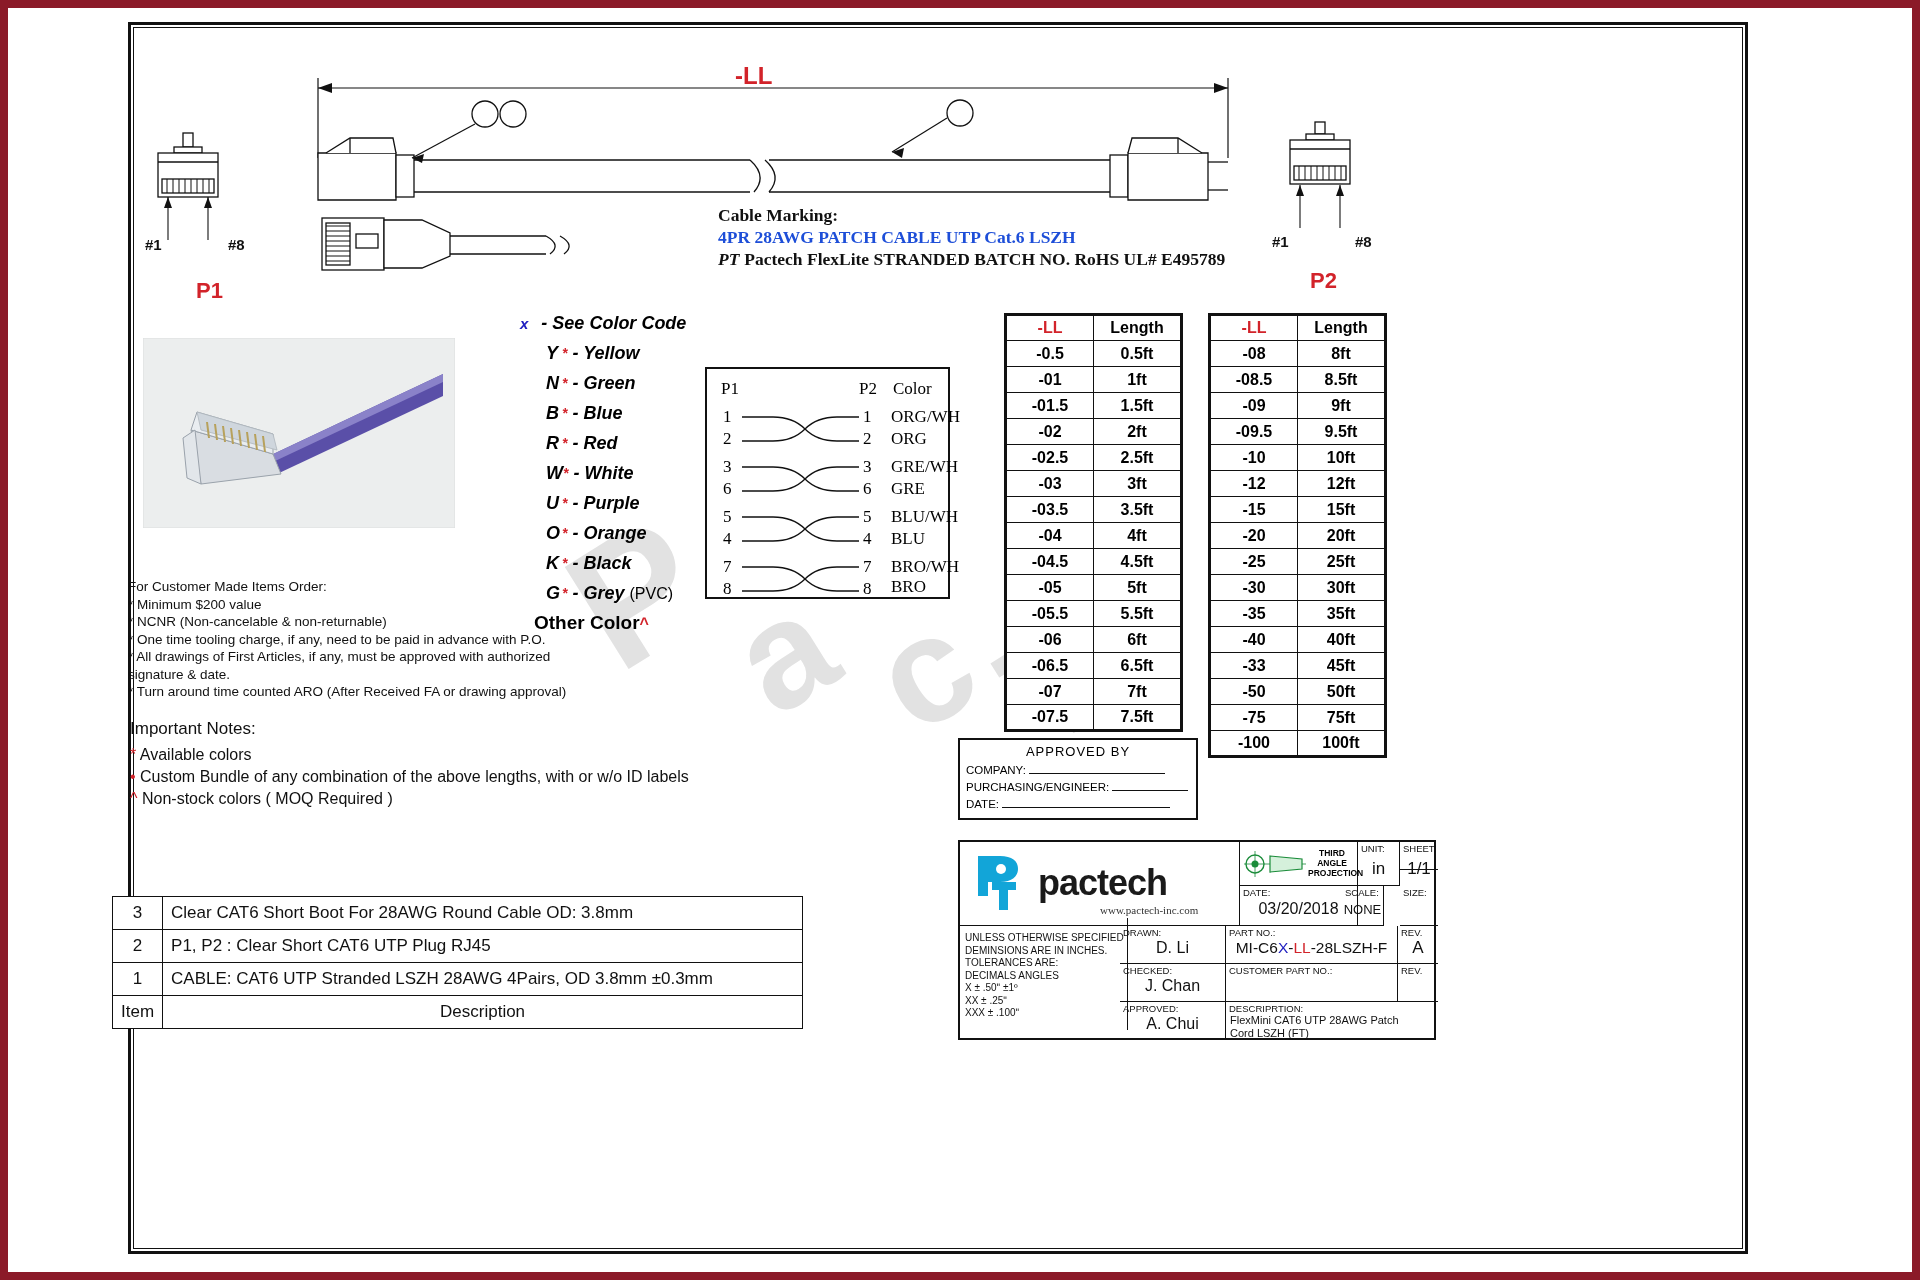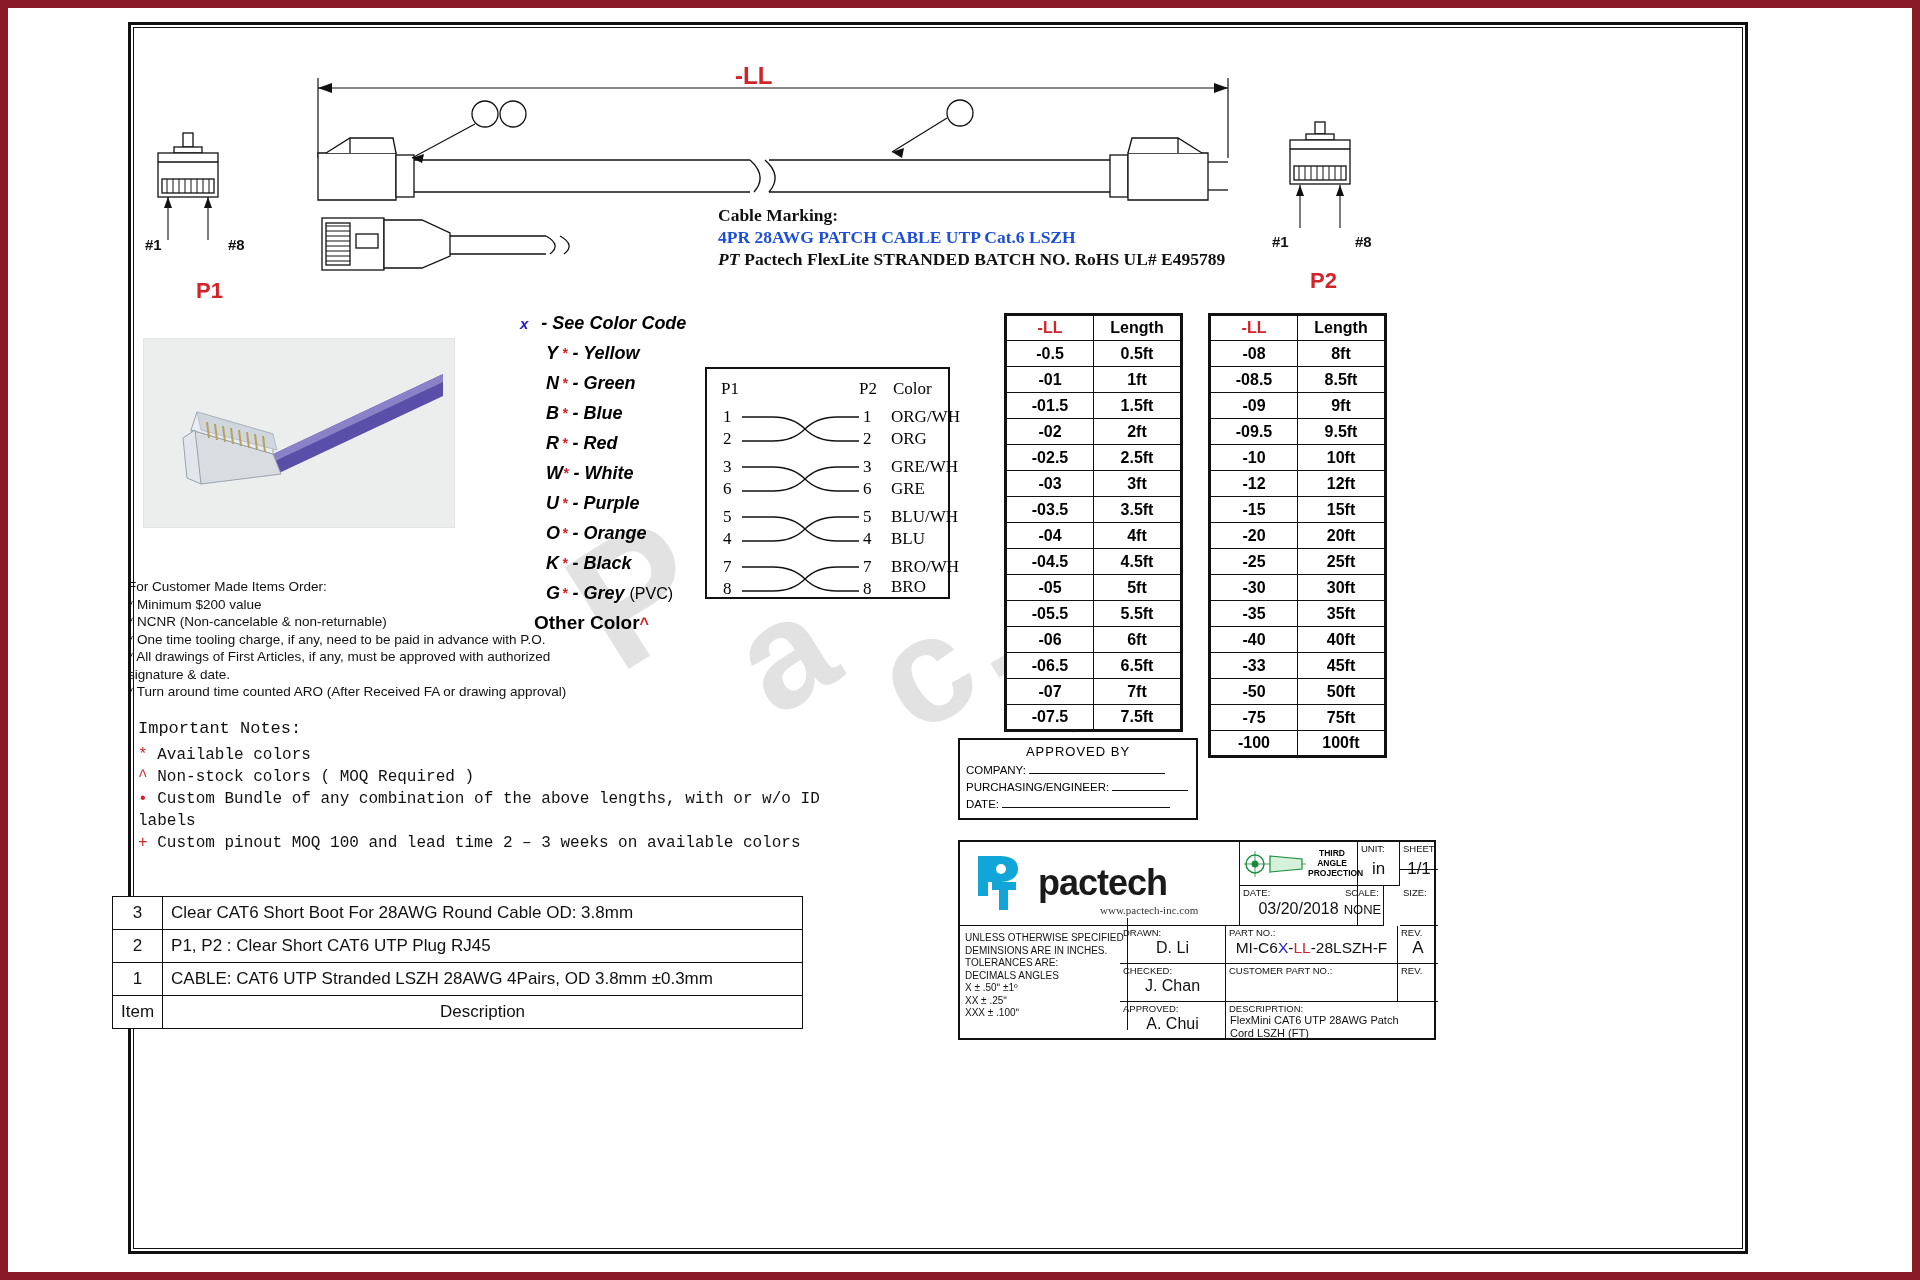--- a/index.html
+++ b/index.html
@@ -87,21 +87,21 @@
   }
   table.len th{ font-size:16px; }
   table.len td.ll, table.len th.ll{ width:88px; }
   table.len td.len, table.len th.len{ width:88px; }
   table.len{ border:3px solid #111; }
 
   
   #cust-notes{ position:absolute; left:128px; top:578px; width:540px; font-size:13.5px;
      font-family:"Liberation Sans",sans-serif; line-height:17.5px; color:#111;}
   #important-notes{ position:absolute; left:130px; top:718px; width:720px;
-     font-family:Liberation Mono, monospace; font-size:16px; line-height:22px; color:#111;margin-left:8px;}
+     font-family:Liberation Sans, sans-serif; font-size:16px; line-height:22px; color:#111;}
   #important-notes .t{ font-size:17px; margin-bottom:4px;}
 
   
   #approved-box{
     position:absolute; left:958px; top:738px; width:240px; height:82px;
     border:2px solid #111; background:#fff; font-family:"Liberation Sans",sans-serif;
     font-size:11.5px; z-index:8;
   }
   #approved-box .title{ text-align:center; font-size:13px; letter-spacing:1px; margin-top:4px;}
   #approved-box .fld{ margin:4px 0 0 6px; white-space:nowrap;}
@@ -569,30 +569,26 @@
   <div>* Turn around time counted ARO (After Received FA or drawing approval)</div>
 </div>
 
 <div id="important-notes">
   <div class="t">Important Notes:</div>
   <div>
     <span class="red">*</span>
     <span>Available colors</span>
   </div>
   <div>
+    <span class="red">•</span>
+    <span>Custom Bundle of any combination of the above lengths, with or w/o ID labels</span>
+  </div>
+  <div>
     <span class="red">^</span>
     <span>Non-stock colors   ( MOQ  Required )</span>
-  </div>
-  <div>
-    <span class="red">•</span>
-    <span>Custom Bundle of any combination of the above lengths, with or w/o ID labels</span>
-  </div>
-  <div>
-    <span class="red">+</span>
-    <span>Custom pinout MOQ 100 and lead time 2 – 3 weeks on available colors</span>
   </div>
 </div>
 
 <div id="approved-box">
   <div class="title">APPROVED  BY</div>
   <div class="fld">
     <span>COMPANY:</span>
     <span class="ul" style="width:136px;"></span>
   </div>
   <div class="fld">

